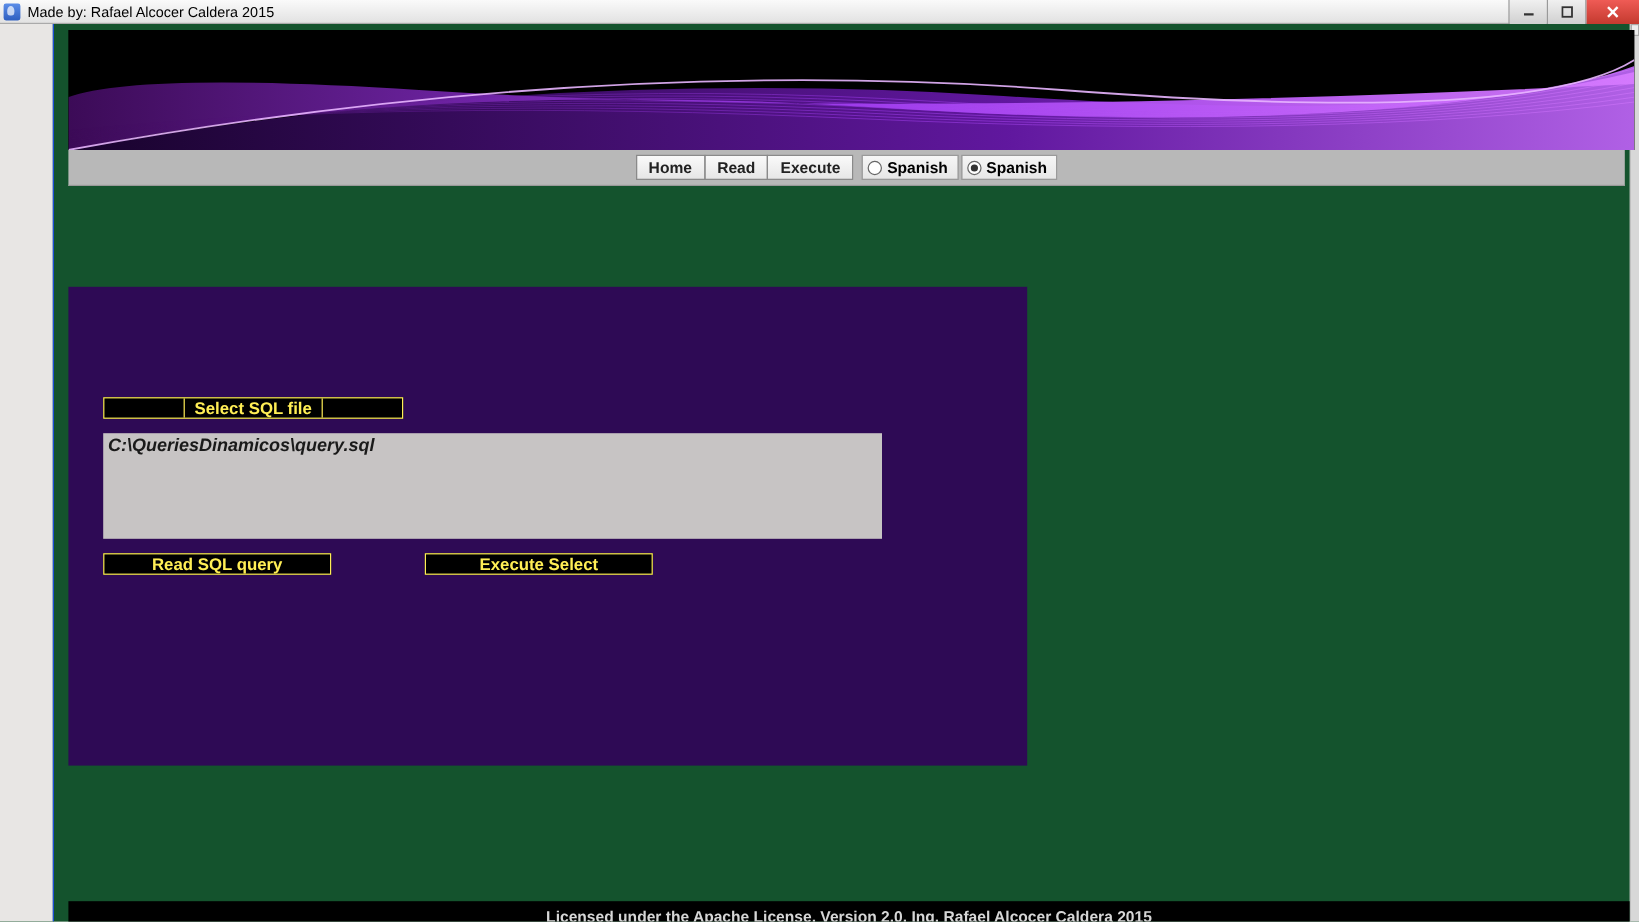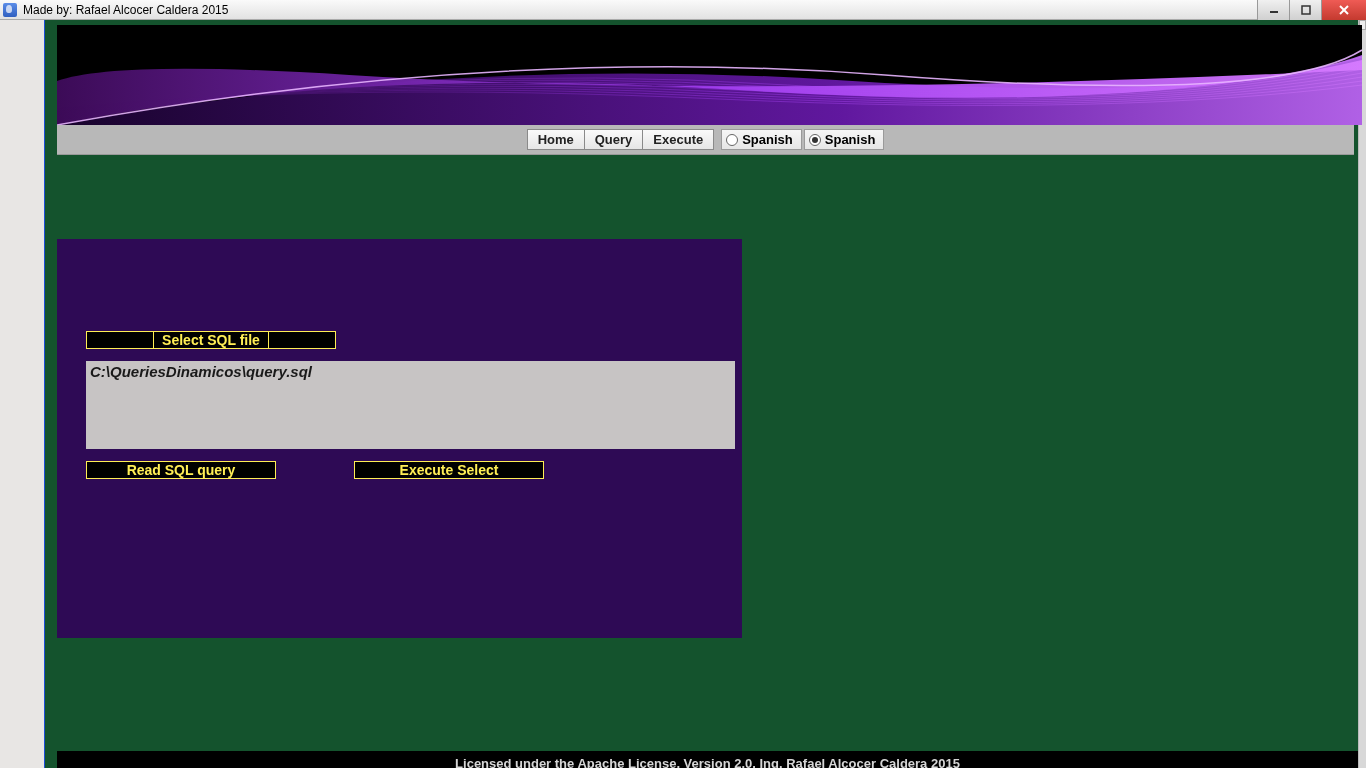--- a/index.html
+++ b/index.html
@@ -133,21 +133,21 @@
       content: "";
       width: 6px; height: 6px;
       background: #333;
       border-radius: 50%;
     }
 
     .panel {
       position: absolute;
       left: 12px;
       top: 219px;
-      width: 685px;
+      width: 799px;
       height: 399px;
       background: #2e0a55;
     }
     .action-btn {
       position: absolute;
       background: #000;
       border: 1px solid #ffee55;
       color: #ffee55;
       font-weight: bold;
       font-size: 14px;
@@ -283,21 +283,21 @@
           <path d="M0,86 Q290,53 690,72 T1340,56"></path>
           <path d="M0,84 Q280,56 680,74 T1340,60"></path>
         </g>
         <path d="M0,100 Q450,20 850,50 T1340,25" stroke="#e8b5ff" stroke-width="1.5" fill="none" opacity="0.9"></path>
       </svg>
     </div>
 
     <div class="menubar-wrap">
       <div class="menubar">
         <div class="menu-btn">Home</div>
-        <div class="menu-btn">Query</div>
+        <div class="menu-btn">Read</div>
         <div class="menu-btn">Execute</div>
         <div class="radio-group">
           <label class="radio-box">
             <span class="radio-dot"></span>
             <span>Spanish</span>
           </label>
           <label class="radio-box">
             <span class="radio-dot checked"></span>
             <span>Spanish</span>
           </label>

